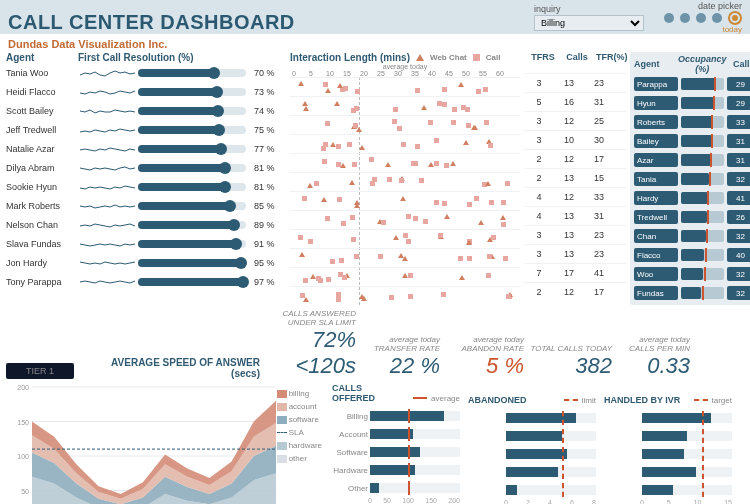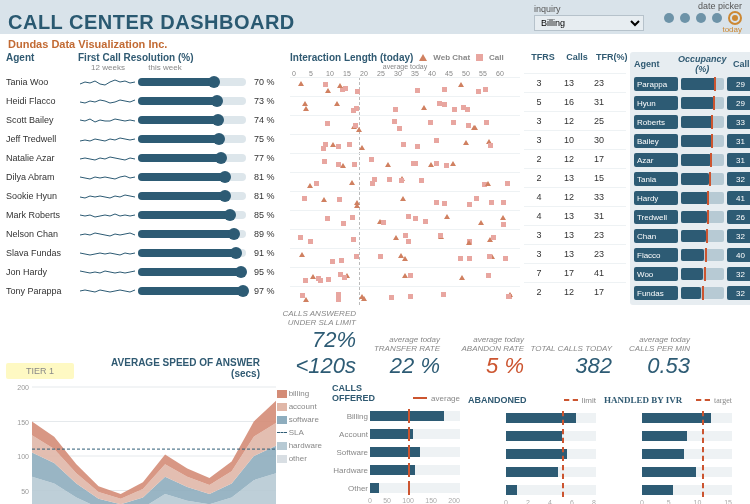--- a/index.html
+++ b/index.html
@@ -65,21 +65,21 @@
   .rphead .c3 { width:28px; text-align:right; }
   .rprow { display:flex; height:18px; align-items:center; margin:1px 0; }
   .rprow .btn { width:44px; height:14px; background:#2d5b74; color:#fff; font-size:8px; display:flex; align-items:center; padding:0 3px; border-radius:2px; }
   .rprow .occbox { flex:1; padding:0 3px; }
   .occ { height:12px; position:relative; background:#b7cad4; border-radius:2px; }
   .occ .fill { position:absolute; top:0; bottom:0; left:0; background:#2d5b74; border-radius:2px; }
   .occ .mark { position:absolute; top:-1px; bottom:-1px; width:2px; background:#cc5530; }
   .rprow .calls { width:28px; height:14px; background:#2d5b74; color:#fff; font-size:8px; display:flex; align-items:center; justify-content:center; border-radius:2px; }
 
   .kpirow { display:flex; padding:4px 6px; gap:6px; align-items:flex-end; }
-  .tier { width:68px; font-size:9px; color:#888; background:#fef9c3; padding:3px 6px; border-radius:2px; text-align:center; }
+  .tier { width:68px; font-size:9px; color:#888; background:#0f172a; padding:3px 6px; border-radius:2px; text-align:center; }
   .asahead { font-weight:bold; color:#305a72; font-size:10px; width:180px; text-align:right; }
   .kpi { text-align:right;font-style:italic; }
   .kpi .lbl { font-size:8px; color:#888; }
   .kpi .val { font-size:22px; color:#2d5b74; }
   .kpi.red .val { color:#cc5530; }
 
   .bottomrow { display:flex; padding:0 6px 6px; gap:8px; }
   .areabox { width:318px; height:160px; position:relative; }
   .areabox svg { position:absolute; inset:0; }
   .alegend { position:absolute; right:2px; top:6px; font-size:8px; color:#888; display:flex; flex-direction:column; gap:4px; }
@@ -128,25 +128,20 @@
 </div>
 <div class="subtitle">Dundas Data Visualization Inc.</div>
 
 <div class="midrow">
 
   <div class="agentpanel">
     <div class="headers">
       <div class="h-agent">Agent</div>
       <div class="h-fcr">First Call Resolution (%)</div>
     </div>
-    <div class="miniheads">
-      <div class="mh-sp"></div>
-      <div class="mh-12">12 weeks</div>
-      <div class="mh-this">this week</div>
-    </div>
     <div id="agent-rows">
         <div class="agentrow">
           <div class="ag-name">Tania Woo</div>
   <svg class="ag-spark" viewBox="0 0 60 16">
             <polyline points="2,10 7,8 12,9 17,7 22,10 27,11 32,8 37,6 42,8 47,7 52,9 57,8" fill="none" stroke="#2d5b74" stroke-width="1"></polyline>
           </svg>
   <div class="ag-bar">
             <div class="track"></div>
             <div class="fill" style="width:70%"></div>
             <div class="knob" style="left:calc(70% - 6px)"></div>
@@ -283,21 +278,21 @@
             <div class="fill" style="width:97%"></div>
             <div class="knob" style="left:calc(97% - 6px)"></div>
           </div>
   <div class="ag-pct">97 %</div>
         </div>
       </div>
   </div>
 
   <div class="interpanel">
     <div class="interhead">
-      <span>Interaction Length (today)</span>
+      <span>Interaction Length (mins)</span>
       <span class="legendtri"></span>
       <span class="mini">Web Chat</span>
       <span class="legendsq"></span>
       <span class="mini">Call</span>
     </div>
     <div class="avgtoday">average today</div>
     <div class="interaxis" id="interaxis">
         <span>0</span>
         <span>5</span>
         <span>10</span>
@@ -701,21 +696,21 @@
   <div class="kpi red" style="width:78px">
     <div class="lbl"><span>average today</span><br><span>ABANDON RATE</span></div>
     <div class="val">5 %</div>
   </div>
   <div class="kpi" style="width:82px">
     <div class="lbl">TOTAL CALLS TODAY</div>
     <div class="val">382</div>
   </div>
   <div class="kpi" style="width:72px">
     <div class="lbl"><span>average today</span><br><span>CALLS PER MIN</span></div>
-    <div class="val">0.53</div>
+    <div class="val">0.33</div>
   </div>
 </div>
 
 <div class="bottomrow">
   <div class="areabox">
     <svg id="areasvg" viewBox="0 0 318 160">
         <line x1="26" x2="270" y1="107.5" y2="107.5" stroke="#e5e9ec"></line>
         <text x="23" y="110.5" font-size="7" fill="#999" text-anchor="end">50</text>
         <line x1="26" x2="270" y1="73" y2="73" stroke="#e5e9ec"></line>
         <text x="23" y="76" font-size="7" fill="#999" text-anchor="end">100</text>
@@ -878,21 +873,21 @@
         <span>2</span>
         <span>4</span>
         <span>6</span>
         <span>8</span>
       </div>
 
   </div>
 
   <div class="callscol">
     <div style="height:12px"></div>
-    <div style="display:flex; justify-content:space-between; align-items:center;font-family:Liberation Serif, serif;">
+    <div style="display:flex; justify-content:space-between; align-items:center;">
       <span class="callshead">HANDLED BY IVR</span>
       <span class="calls-sub">
           <span class="line" style="border-top-style:dashed"></span>
           <span>target</span>
         </span>
     </div>
     <div class="bars" id="ivr-bars">
         <div class="brow">
           <div class="blbl"></div>
           <div class="btrack">

